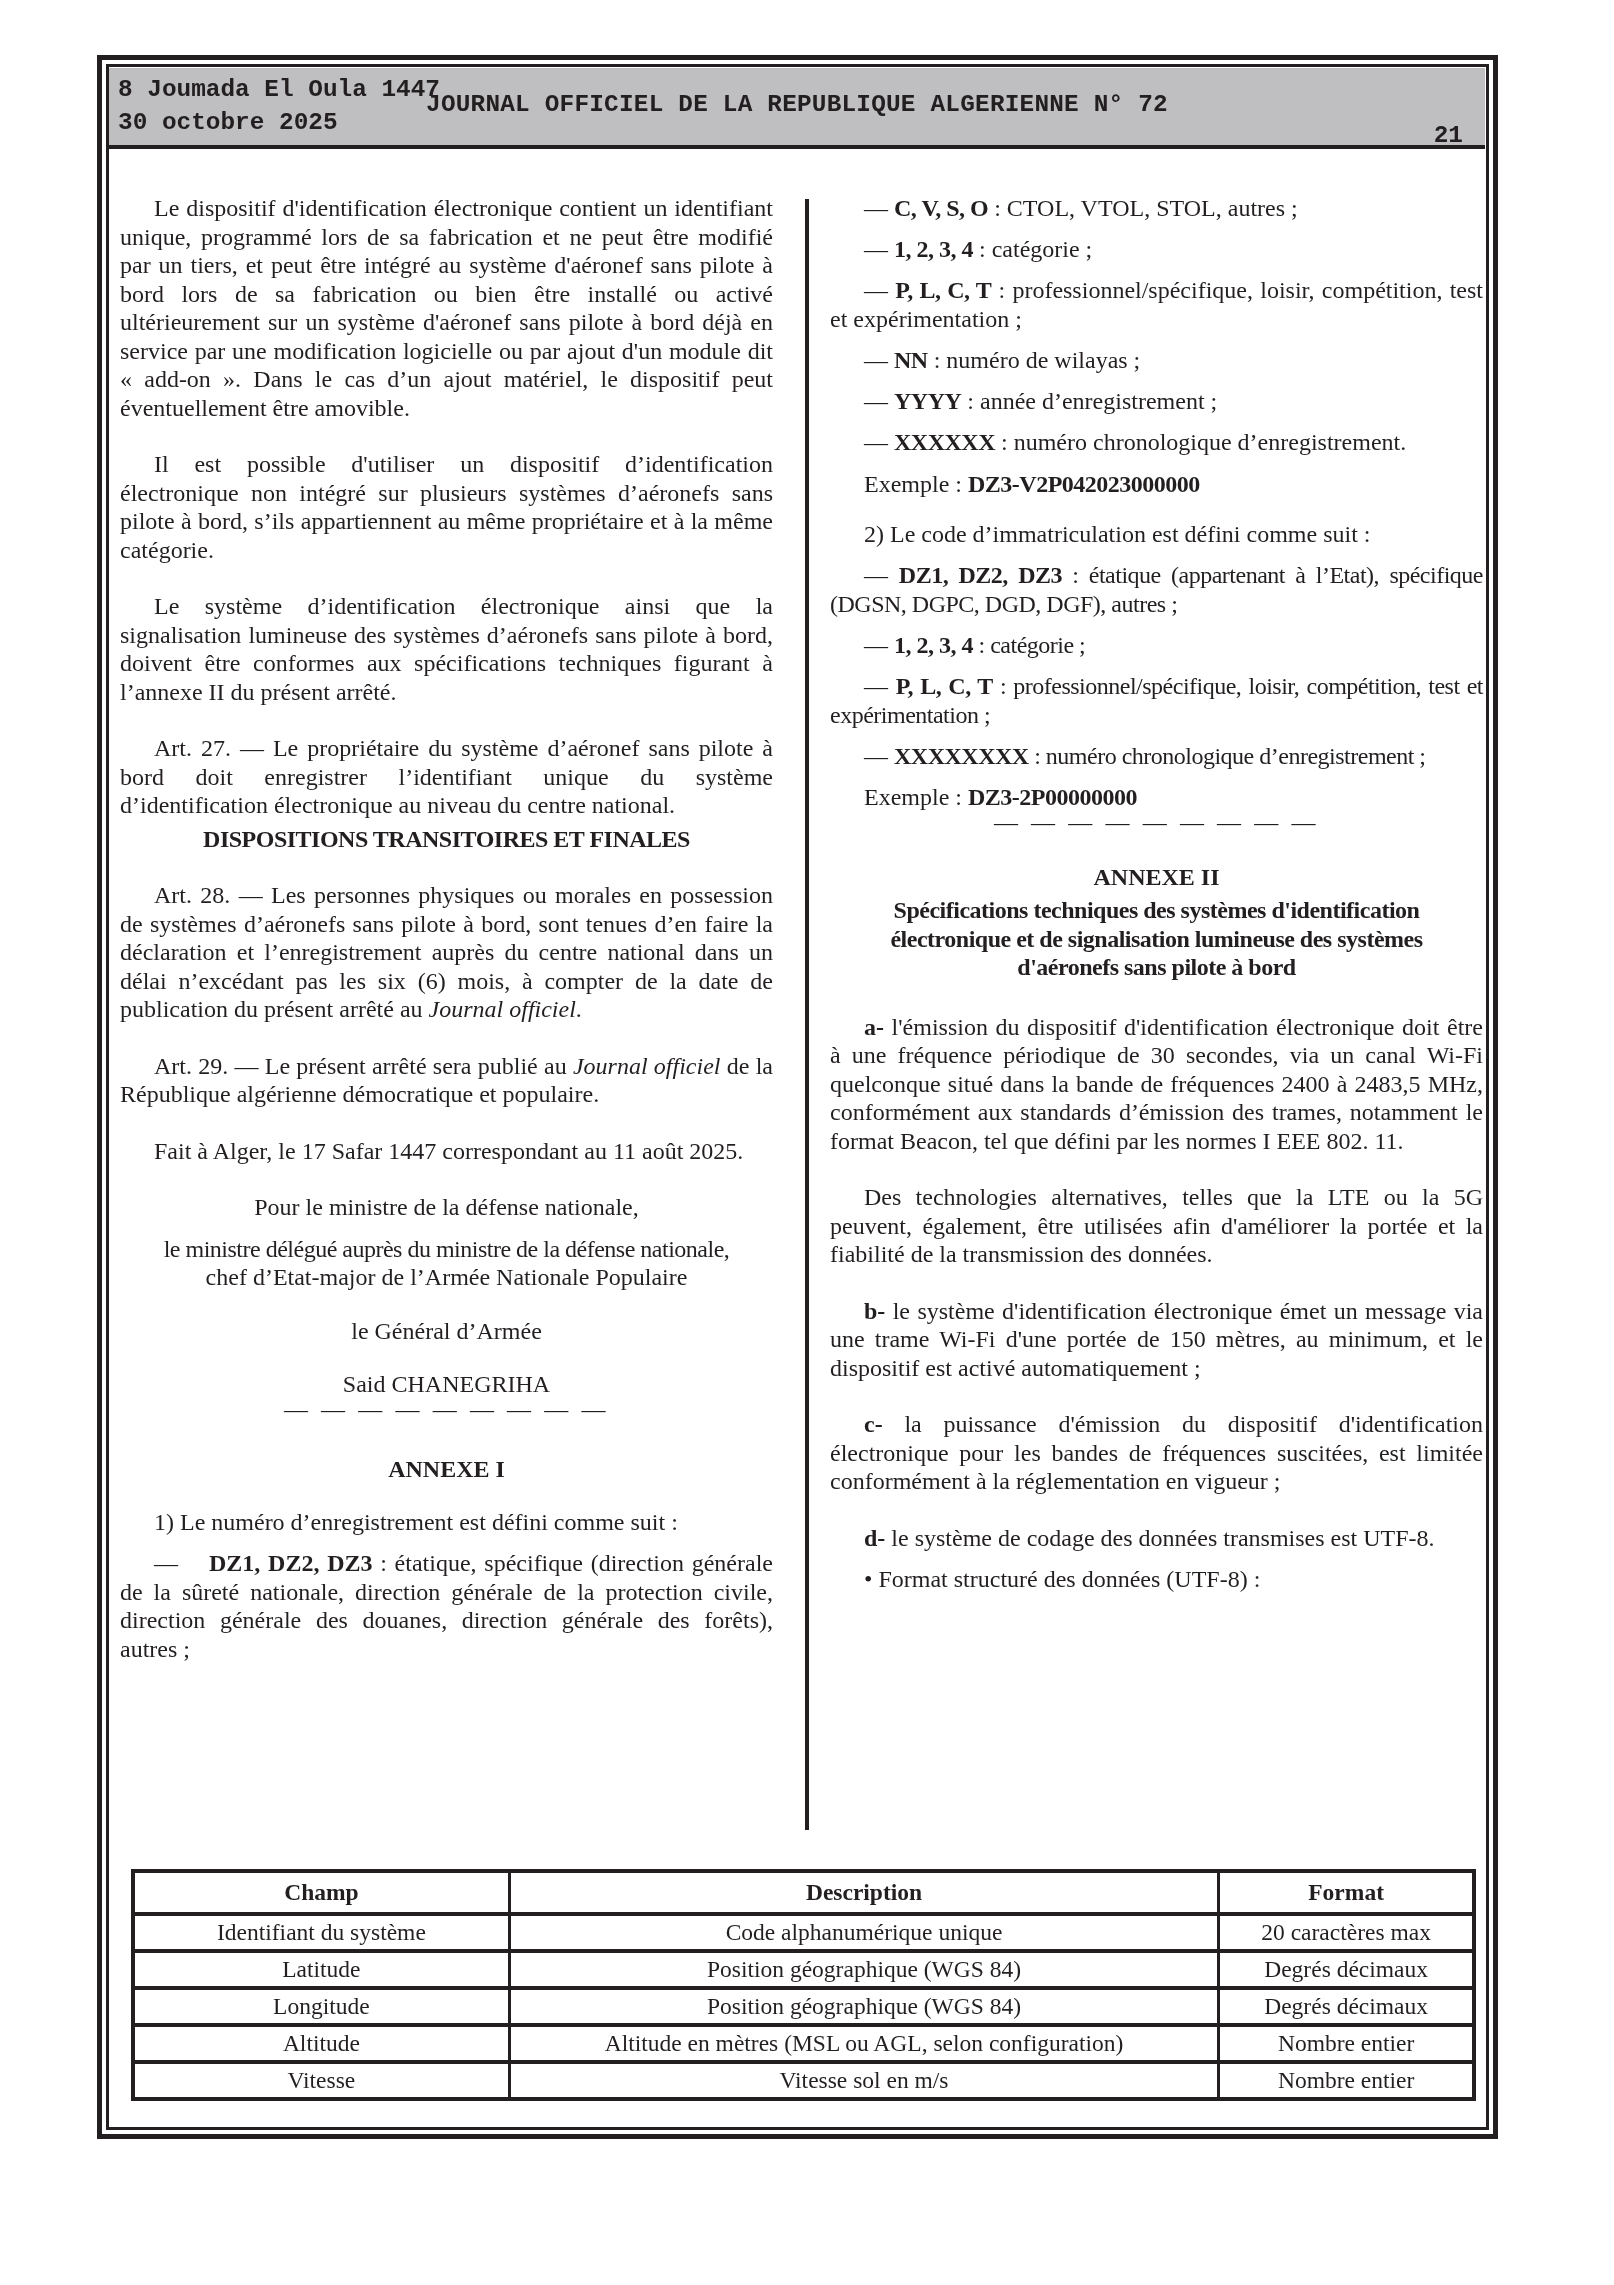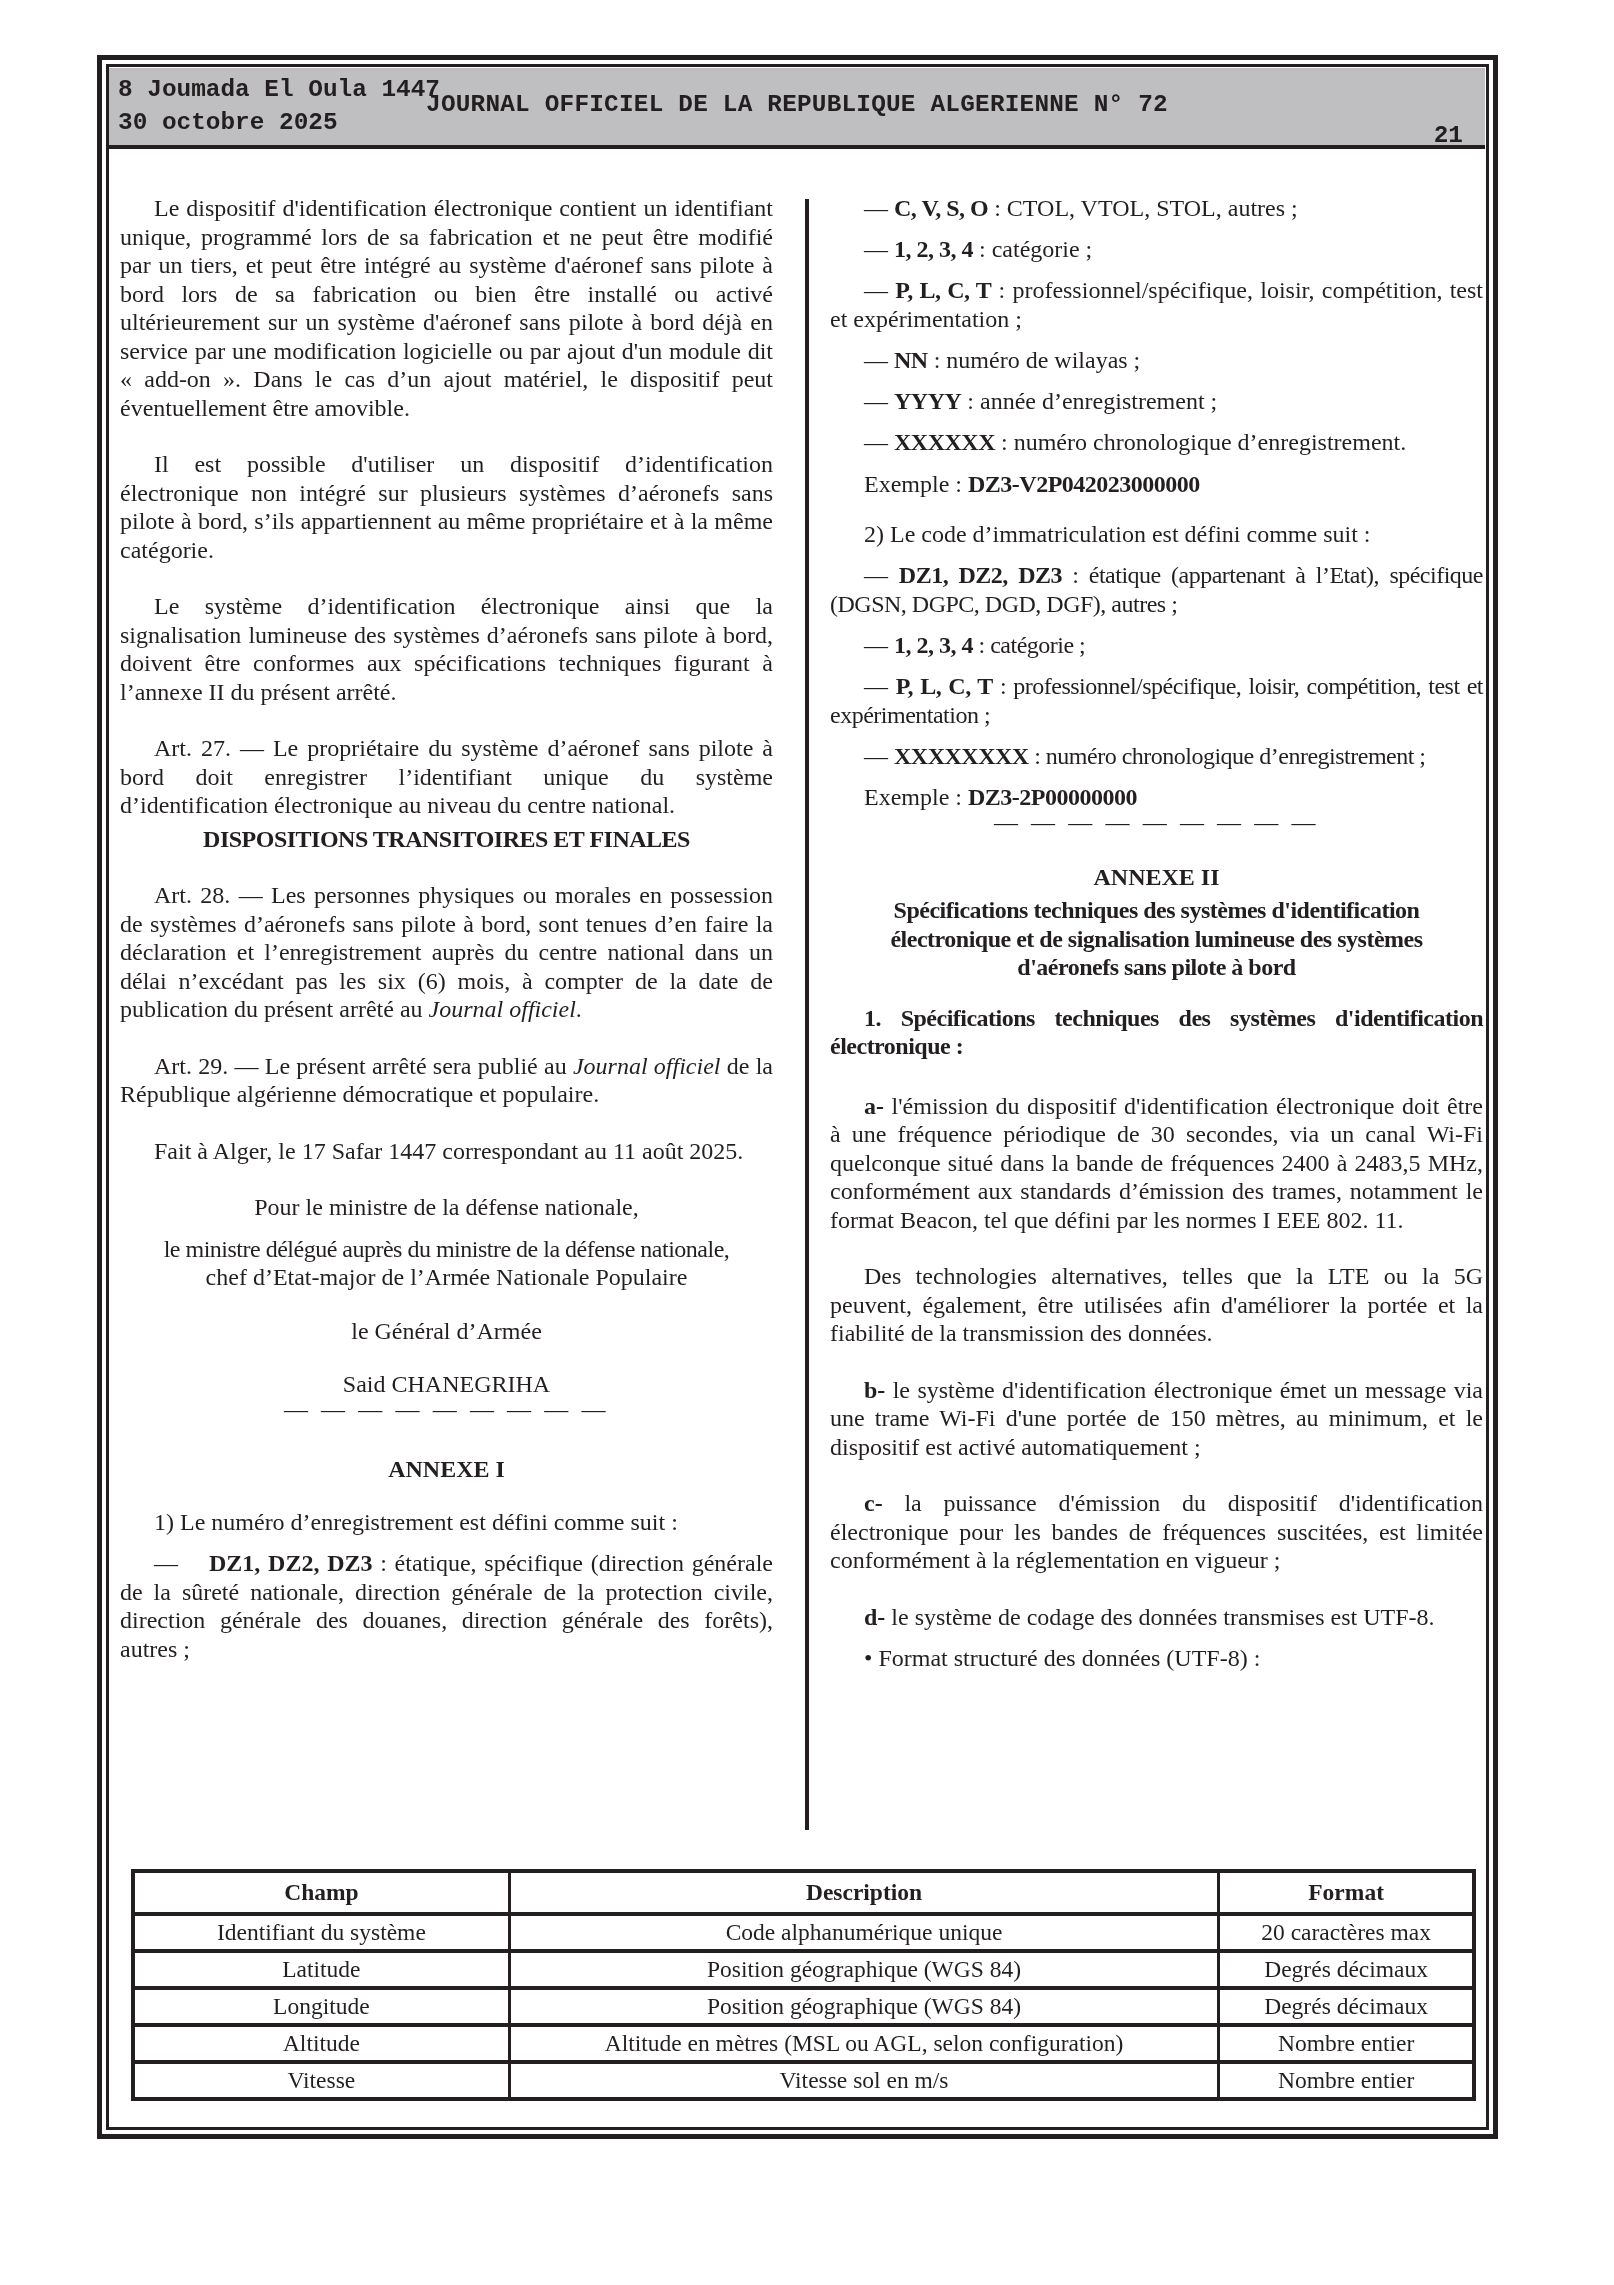--- a/index.html
+++ b/index.html
@@ -96,21 +96,20 @@
   <div id="imm-items">
       <p class="ind gap-s"><span>— </span><span class="b cond">DZ1, DZ2, DZ3</span><span class="cond"> : étatique (appartenant à l’Etat), spécifique (DGSN, DGPC, DGD, DGF), autres ;</span></p>
       <p class="ind gap-s"><span>— </span><span class="b cond">1, 2, 3, 4</span><span class="cond"> : catégorie ;</span></p>
       <p class="ind gap-s"><span>— </span><span class="b cond">P, L, C, T</span><span class="cond"> : professionnel/spécifique, loisir, compétition, test et expérimentation ;</span></p>
       <p class="ind gap-s"><span>— </span><span class="b cond">XXXXXXXX</span><span class="cond"> : numéro chronologique d’enregistrement ;</span></p>
     </div>
   <p class="ind gap-s"><span>Exemple : </span><span class="b cond">DZ3-2P00000000</span></p>
   <p class="dash-sep">— — — — — — — — —</p>
   <p class="center b" style="margin-top:31px">ANNEXE II</p>
   <p class="center b cond" style="margin-top:5.4px;padding:0 9px">Spécifications techniques des systèmes d'identification électronique et de signalisation lumineuse des systèmes d'aéronefs sans pilote à bord</p>
-  <p class="ind b cond" style="margin-top:22px">1. Spécifications techniques des systèmes d'identification électronique :</p>
   <p class="ind" style="margin-top:31px"><span class="b">a-</span><span> l'émission du dispositif d'identification électronique doit être à une fréquence périodique de 30 secondes, via un canal Wi-Fi quelconque situé dans la bande de fréquences 2400 à 2483,5 MHz, conformément aux standards d’émission des trames, notamment le format Beacon, tel que défini par les normes I EEE  802. 11.</span></p>
   <p class="ind gap">Des technologies alternatives, telles que la LTE ou la 5G peuvent, également, être utilisées afin d'améliorer la portée et la fiabilité de la transmission des données.</p>
   <p class="ind gap"><span class="b">b-</span><span> le système d'identification électronique émet un message via une trame Wi-Fi d'une portée de 150 mètres, au minimum, et le dispositif est activé automatiquement ;</span></p>
   <p class="ind gap"><span class="b">c-</span><span> la puissance d'émission du dispositif d'identification électronique pour les bandes de fréquences suscitées, est limitée conformément à la réglementation en vigueur ;</span></p>
   <p class="ind gap"><span class="b">d-</span><span> le système de codage des données transmises est UTF-8.</span></p>
   <p class="ind gap-s">• Format structuré des données (UTF-8) :</p>
 </div>
 
 <div class="table-wrap">
   <table>

